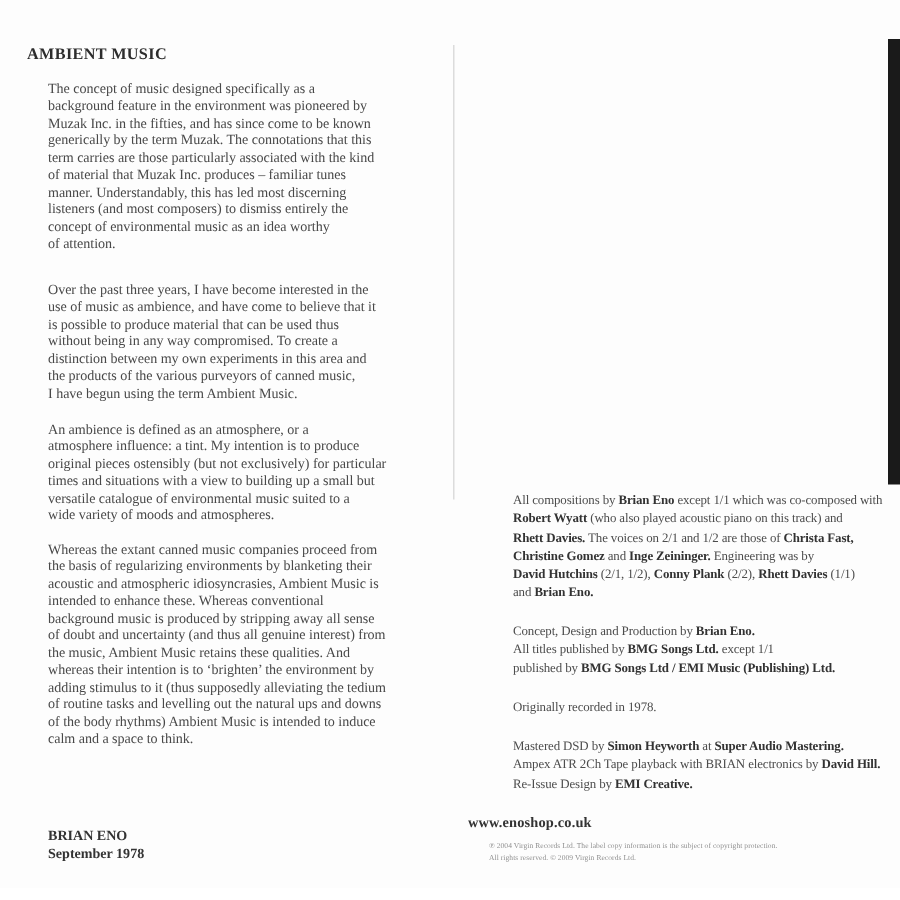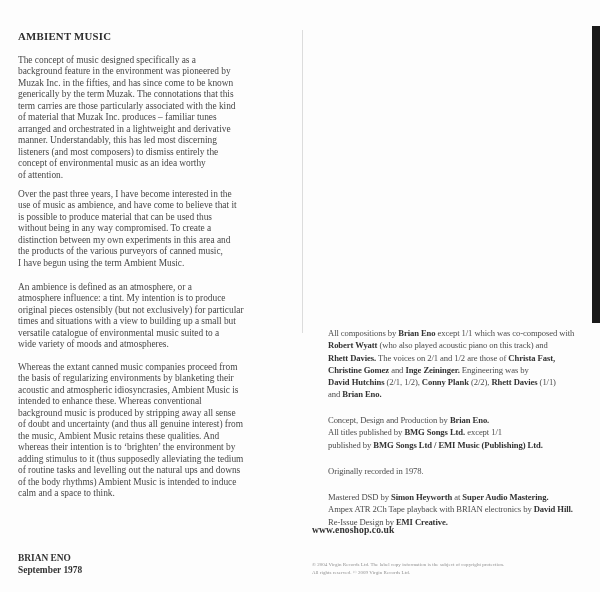--- a/index.html
+++ b/index.html
@@ -6,43 +6,42 @@
   .page {
     position:relative; width:600px; height:592px;
     background:#fdfdfd; overflow:hidden;
     font-family:Liberation Serif, serif;
     color:#474747;
   }
   .abs { position:absolute; }
   .essay-block { left:18px; font-size:9.4px; line-height:11.45px; letter-spacing:-0.02px; color:#484848; }
   .essay-heading { left:18px; top:30px; font-size:10.8px; font-weight:bold; letter-spacing:0.25px; color:#2d2d2d; }
   .signature { left:18px; top:553px; font-size:9.4px; line-height:11.5px; font-weight:bold; color:#333; }
-  .line { white-space:nowrap; }
+  .line { white-space:nowrap;margin-left:14px; }
   .divider { left:302px; top:30px; width:1px; height:303px; background:#dcdcdc; }
   .credits-block { left:328px; font-size:8.6px; line-height:12.3px; letter-spacing:-0.08px; color:#4c4c4c; }
   .credits-block .b { font-weight:bold; color:#333; }
-  .website { left:312px; top:524px; font-size:9.6px; font-weight:bold; letter-spacing:0.1px; color:#333; }
+  .website { left:312px; top:543px; font-size:9.6px; font-weight:bold; letter-spacing:0.1px; color:#333; }
   .legal { left:312px; top:561px; font-size:5px; line-height:7.8px; letter-spacing:0.05px; color:#8f8f8f; }
   .scrollbar-thumb { left:592px; top:26px; width:8px; height:297px; background:#1a1a1a; }
 </style>
 </head>
 <body>
 
 <div class="page" style="background: rgb(253, 253, 253);">
 
   <div class="abs essay-heading">AMBIENT MUSIC</div>
 
   <div class="abs essay-block" style="top:55px">
       <div class="line">The concept of music designed specifically as a</div>
       <div class="line">background feature in the environment was pioneered by</div>
       <div class="line">Muzak Inc. in the fifties, and has since come to be known</div>
       <div class="line">generically by the term Muzak. The connotations that this</div>
       <div class="line">term carries are those particularly associated with the kind</div>
       <div class="line">of material that Muzak Inc. produces – familiar tunes</div>
-      <div class="line">arranged and orchestrated in a lightweight and derivative</div>
       <div class="line">manner. Understandably, this has led most discerning</div>
       <div class="line">listeners (and most composers) to dismiss entirely the</div>
       <div class="line">concept of environmental music as an idea worthy</div>
       <div class="line">of attention.</div>
     </div>
   <div class="abs essay-block" style="top:189px">
       <div class="line">Over the past three years, I have become interested in the</div>
       <div class="line">use of music as ambience, and have come to believe that it</div>
       <div class="line">is possible to produce material that can be used thus</div>
       <div class="line">without being in any way compromised. To create a</div>

